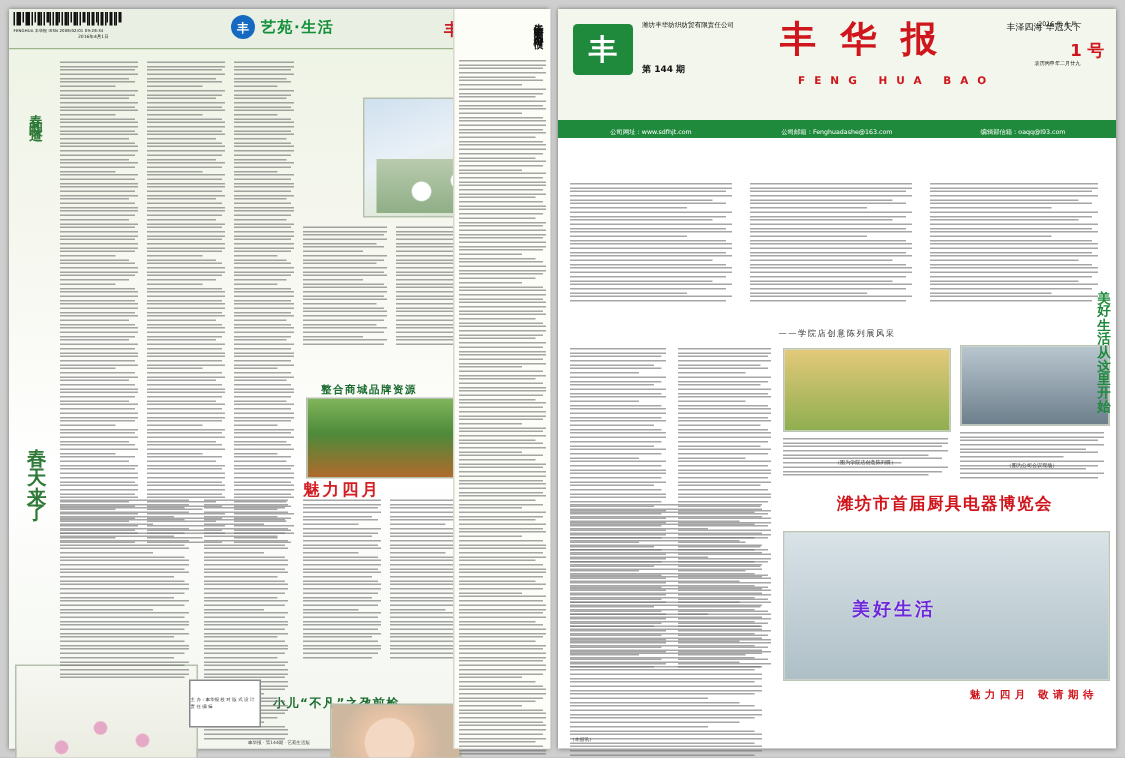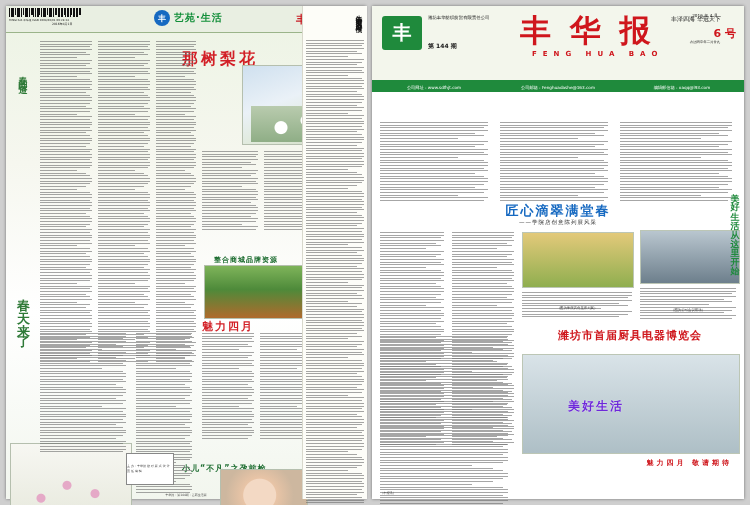--- a/index.html
+++ b/index.html
@@ -72,21 +72,21 @@
   .mid{position:absolute;left:302px;top:6px;width:64px;height:493px;background:#fdfdf8;border-left:1px solid #d8d8cc;}
   .mid-head{position:absolute;left:0;top:2px;width:64px;height:30px;}
   .mid-h1{position:absolute;right:4px;top:2px;font-size:6.5px;font-weight:bold;color:#111;writing-mode:vertical-rl;letter-spacing:1px;}
 
   
   .r-top{position:absolute;left:0;top:0;width:372px;height:74px;background:#f3f6ec;border-bottom:2px solid #1f8a3c;}
   .r-logo{position:absolute;left:10px;top:10px;width:40px;height:34px;background:#1f8a3c;border-radius:3px;
           color:#fff;font-size:19px;font-weight:bold;display:flex;align-items:center;justify-content:center;}
   .r-pub{position:absolute;left:56px;top:8px;width:86px;font-size:4.4px;line-height:7px;color:#111;}
   .r-issue{position:absolute;left:56px;top:36px;font-size:6px;font-weight:bold;color:#111;}
-  .r-mast{position:absolute;left:148px;top:4px;font-size:31px;font-weight:bold;color:#cf161c;letter-spacing:4px;
+  .r-mast{position:absolute;left:148px;top:4px;font-size:24px;font-weight:bold;color:#cf161c;letter-spacing:4px;
           font-family:"DejaVu Sans","Liberation Sans",sans-serif;}
   .r-pinyin{position:absolute;left:160px;top:44px;font-size:7px;letter-spacing:6px;color:#cf161c;font-weight:bold;}
   .r-meta{position:absolute;right:6px;top:6px;width:66px;font-size:4.2px;line-height:7px;color:#111;text-align:center;}
   .r-no{position:absolute;right:8px;top:20px;font-size:11px;font-weight:bold;color:#cf161c;}
   .r-slogan{position:absolute;left:296px;top:8px;width:56px;font-size:6px;line-height:9px;color:#111;text-align:center;}
 
   .r-contactbar{position:absolute;left:0;top:76px;width:372px;height:10px;background:#1f8a3c;color:#fff;
                 display:flex;align-items:center;font-size:4.2px;}
   .r-contactbar span{flex:1;text-align:center;}
 
@@ -166,21 +166,20 @@
     <div class="pg4">
       <span class="n">4</span>
       <span class="t">版</span>
     </div>
 
     <div class="lp-body">
 
       <div class="spring-title">春的味道</div>
       <div class="spring-v">春 天 来 了</div>
 
-      <div class="headline-pear">那树梨花</div>
       <div class="sub-handmade">整合商城品牌资源</div>
       <div class="sub-shijing">魅力四月</div>
       <div class="sub-xiaoer">小儿“不凡”之孕前检</div>
 
       <div class="photo ph-pear"></div>
       <div class="photo ph-basket"></div>
       <div class="photo ph-baby"></div>
       <div class="photo ph-flower"></div>
 
       <div class="col lines" style="left:34px;top:8px;width:52px;">
@@ -1011,21 +1010,21 @@
 
     <div class="r-top">
       <div class="r-logo">丰</div>
       <div class="r-pub">潍坊丰华纺织纺贸有限责任公司</div>
       <div class="r-issue">第 144 期</div>
       <div class="r-mast">丰 华 报</div>
       <div class="r-pinyin">FENG    HUA    BAO</div>
       <div class="r-slogan">丰泽四海
 华冠天下</div>
       <div class="r-meta">2016 年 4 月</div>
-      <div class="r-no">6 号</div>
+      <div class="r-no">1 号</div>
       <div style="position:absolute;right:6px;top:34px;width:66px;text-align:center;font-size:3.4px;color:#222;">农历丙申年二月廿九</div>
     </div>
 
     <div class="r-contactbar">
       <span>公司网址：www.sdfhjt.com</span>
       <span>公司邮箱：Fenghuadashe@163.com</span>
       <span>编辑部信箱：oaqq@l93.com</span>
     </div>
 
 
@@ -1119,21 +1118,20 @@
         <i></i>
         <i></i>
         <i></i>
         <i></i>
         <i></i>
         <i></i>
         <i></i>
         <i></i>
     </div>
 
-    <div class="r-head2">匠心滴翠满堂春</div>
     <div class="r-sub2">——学院店创意陈列展风采</div>
 
     <div class="r-box ph-shelf"></div>
     <div class="r-box ph-meeting"></div>
 
     <div class="lines" style="position:absolute;left:8px;top:226px;width:64px;">
       <i></i>
         <i></i>
         <i></i>
         <i></i>

